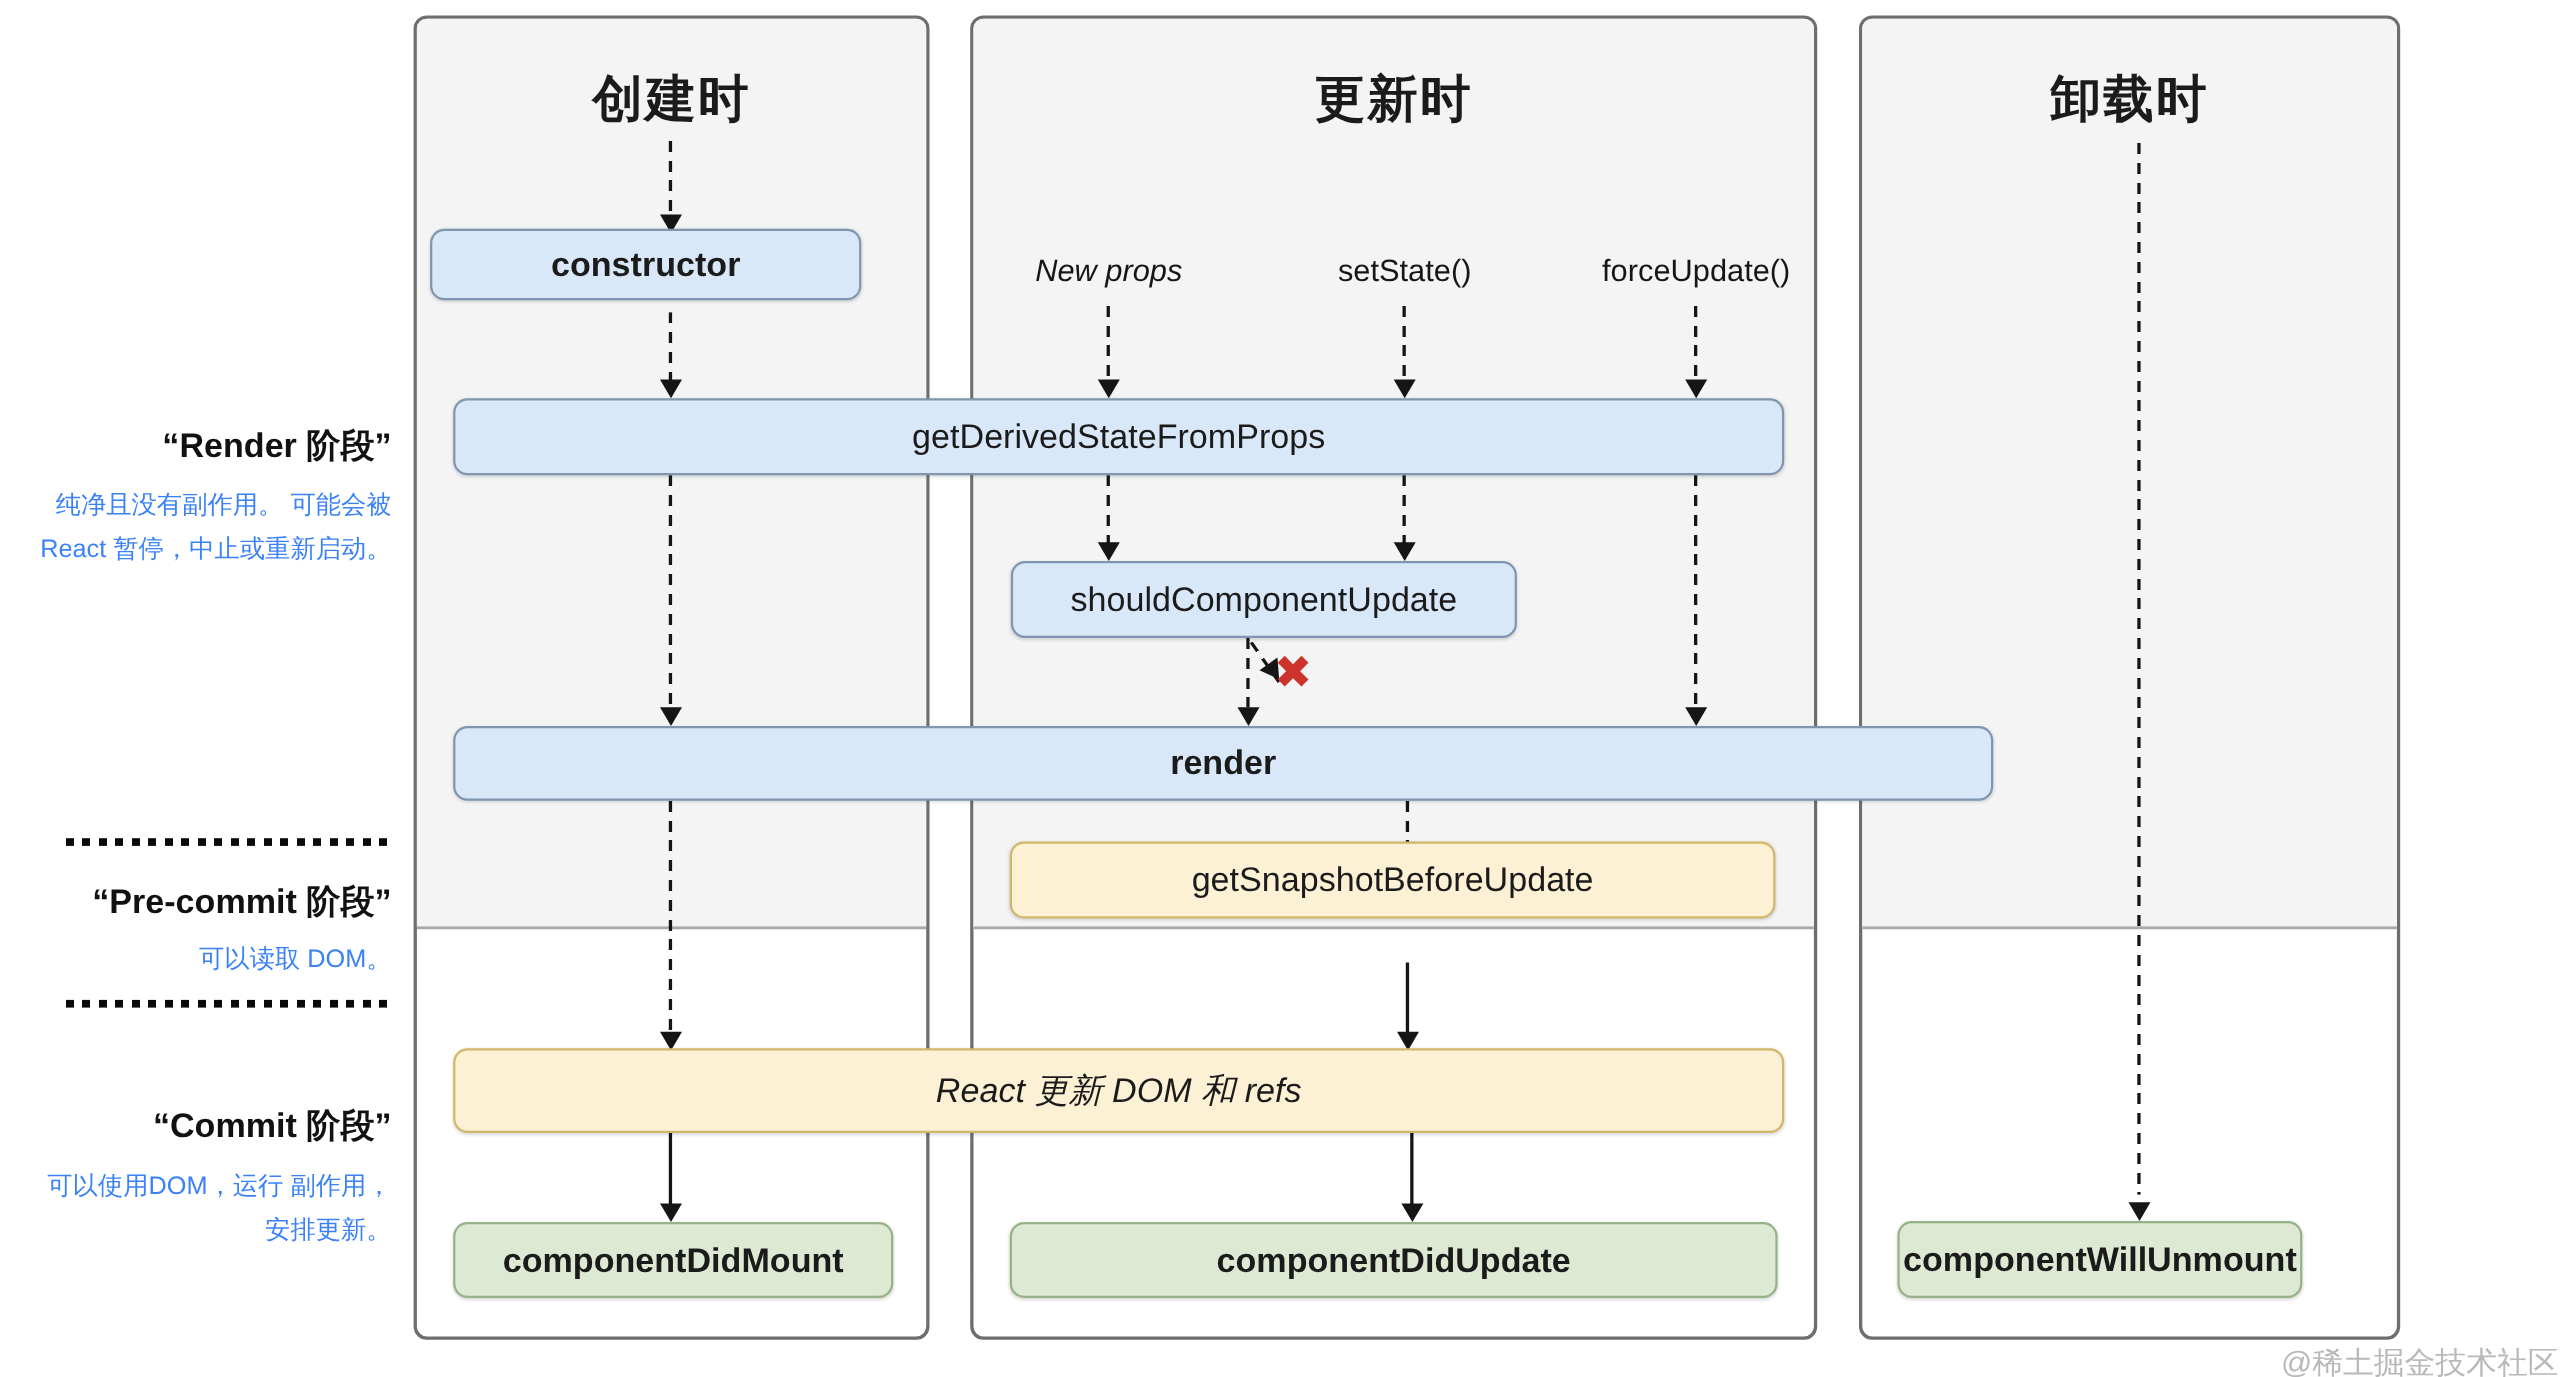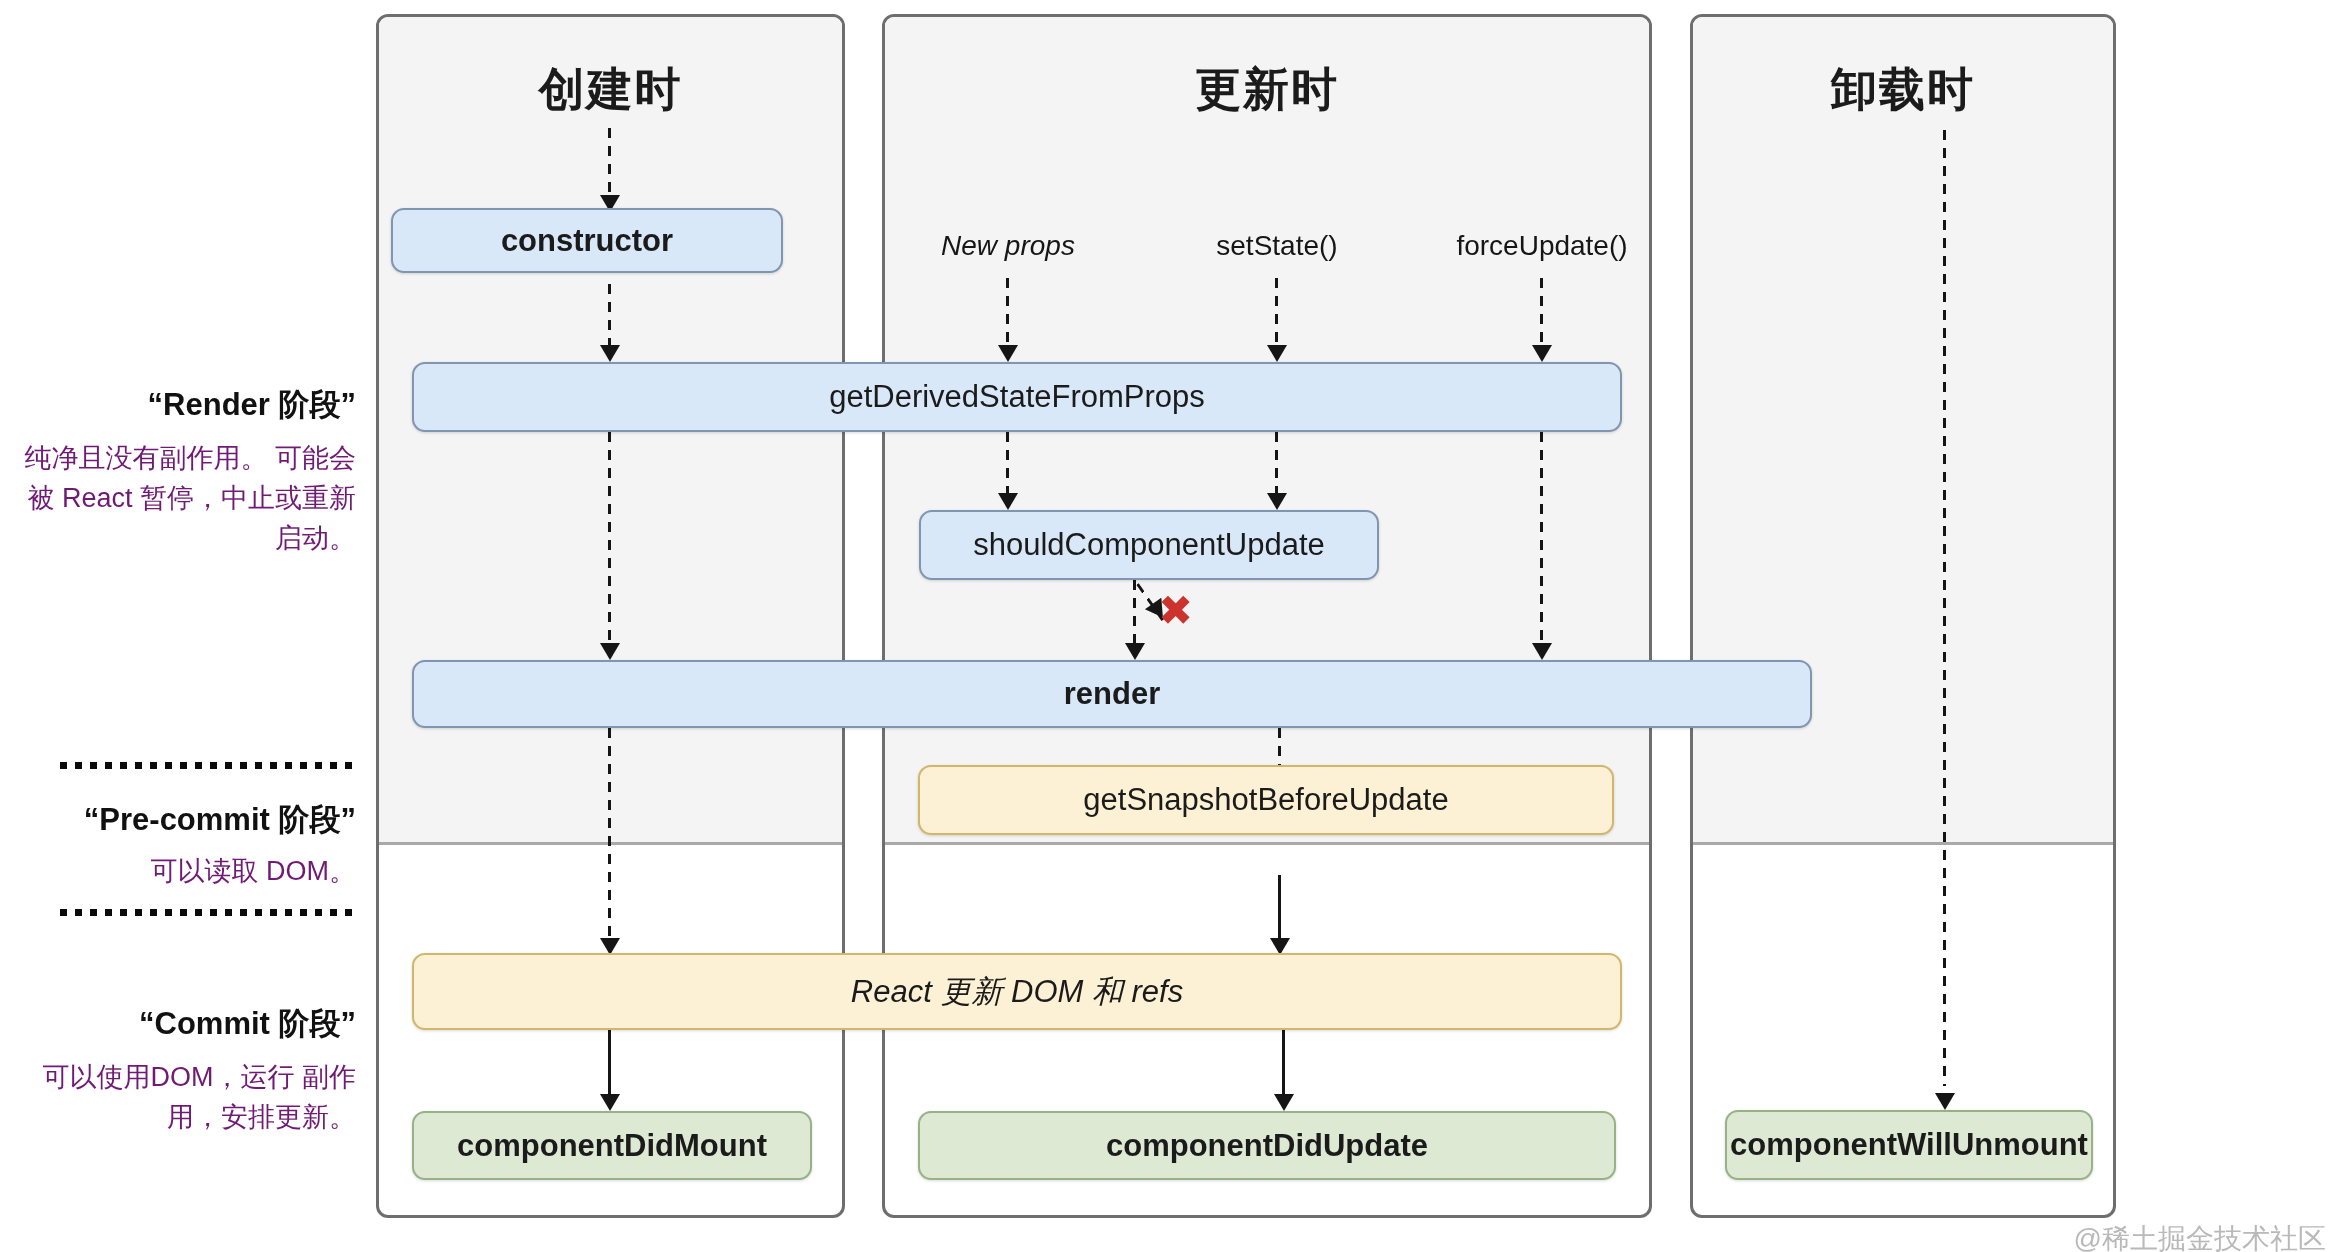--- a/index.html
+++ b/index.html
@@ -13,21 +13,21 @@
   .canvas{position:relative;width:2332px;height:1252px;background:#fff;overflow:hidden}
 
   
   .col{position:absolute;top:14px;height:1204px;border:3px solid var(--column-border);border-radius:12px;background:#fff}
   .col-gray{position:absolute;left:0;right:0;top:0;height:828px;background:var(--column-bg);border-bottom:3px solid var(--divider);border-radius:9px 9px 0 0}
   .col-title{position:absolute;left:0;right:0;top:42px;text-align:center;font-size:46px;font-weight:600;letter-spacing:2px}
 
   
   .sidebar{position:absolute;left:20px;top:0;width:336px;height:1252px;text-align:right}
   .phase-title{position:absolute;left:0;right:0;font-size:31px;font-weight:700;color:#111}
-  .phase-desc{position:absolute;left:0;right:0;font-size:27px;line-height:40px;color:#701a75}
+  .phase-desc{position:absolute;left:0;right:0;font-size:23px;line-height:40px;color:#3b82f6}
   .dotline{position:absolute;left:40px;width:298px;height:7px;background:repeating-linear-gradient(to right,#0a0a0a 0 7px,transparent 7px 15px)}
 
   
   .node{position:absolute;display:flex;align-items:center;justify-content:center;border-radius:13px;border:2.5px solid;font-size:31px;z-index:3;box-shadow:0 1px 3px rgba(0,0,0,.15)}
   .blue{background:var(--blue-fill);border-color:var(--blue-border)}
   .yellow{background:var(--yellow-fill);border-color:var(--yellow-border)}
   .green{background:var(--green-fill);border-color:var(--green-border)}
   .bold{font-weight:700}
   .italic{font-style:italic}
 
@@ -59,21 +59,21 @@
   </div>
 
   <div class="col" style="left:376px;width:469px">
     <div class="col-gray"></div>
     <div class="col-title">创建时</div>
   </div>
   <div class="col" style="left:882px;width:770px">
     <div class="col-gray"></div>
     <div class="col-title">更新时</div>
   </div>
-  <div class="col" style="left:1690px;width:426px">
+  <div class="col" style="left:1690px;width:492px">
     <div class="col-gray"></div>
     <div class="col-title">卸载时</div>
   </div>
 
   <div class="trigger italic" style="left:1008px">New props</div>
   <div class="trigger" style="left:1277px">setState()</div>
   <div class="trigger" style="left:1542px">forceUpdate()</div>
 
   <div class="dash" style="left:608px;top:128px;height:68px"></div>
   <div class="head" style="left:600px;top:195px"></div>

